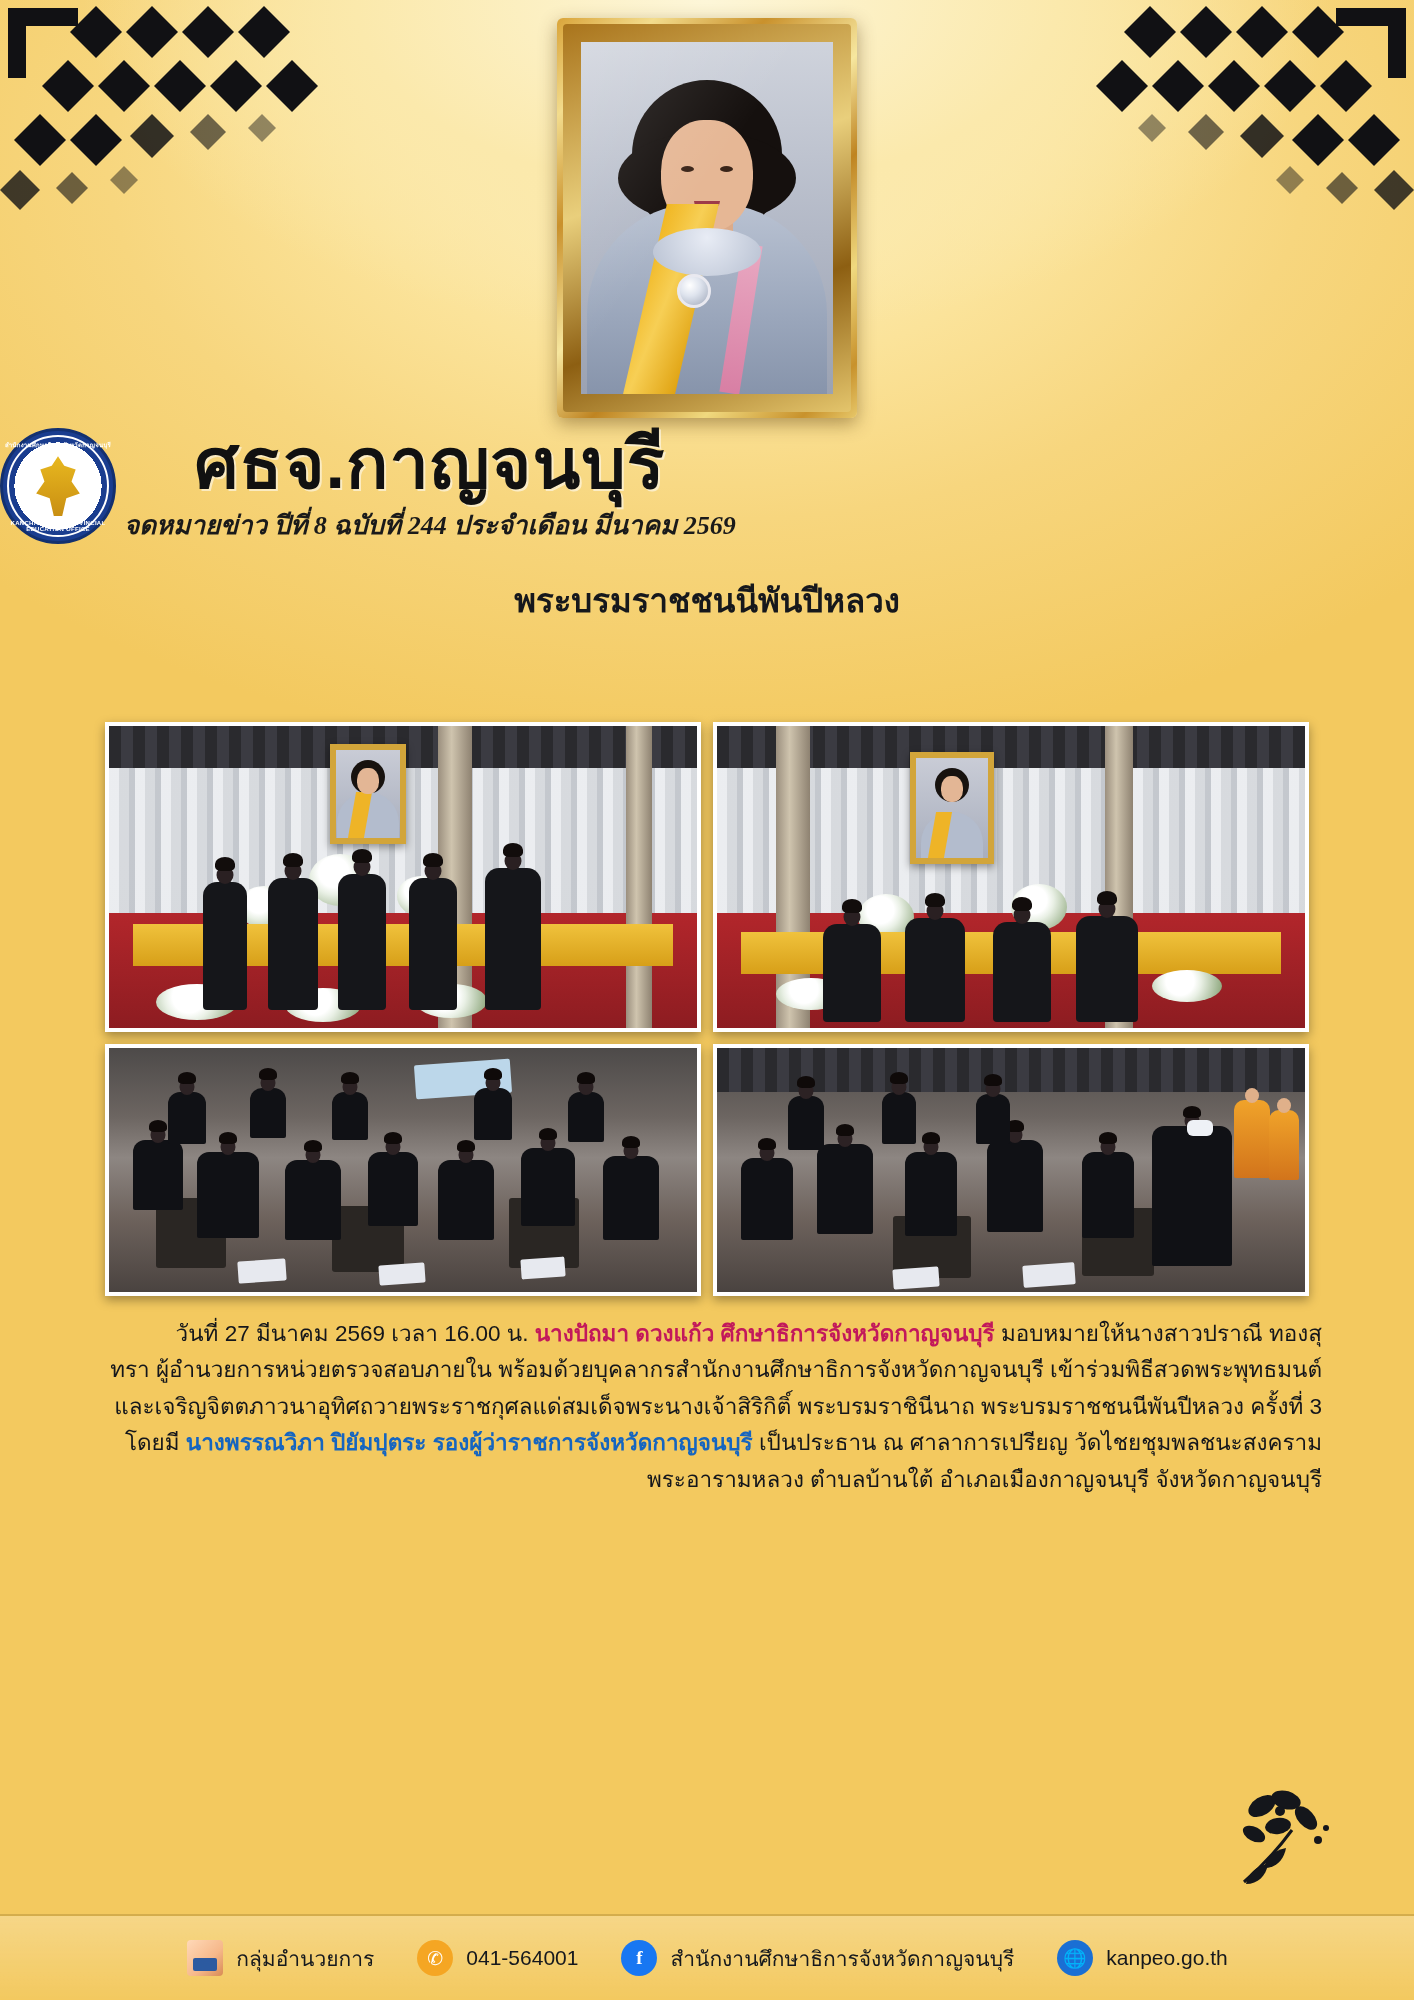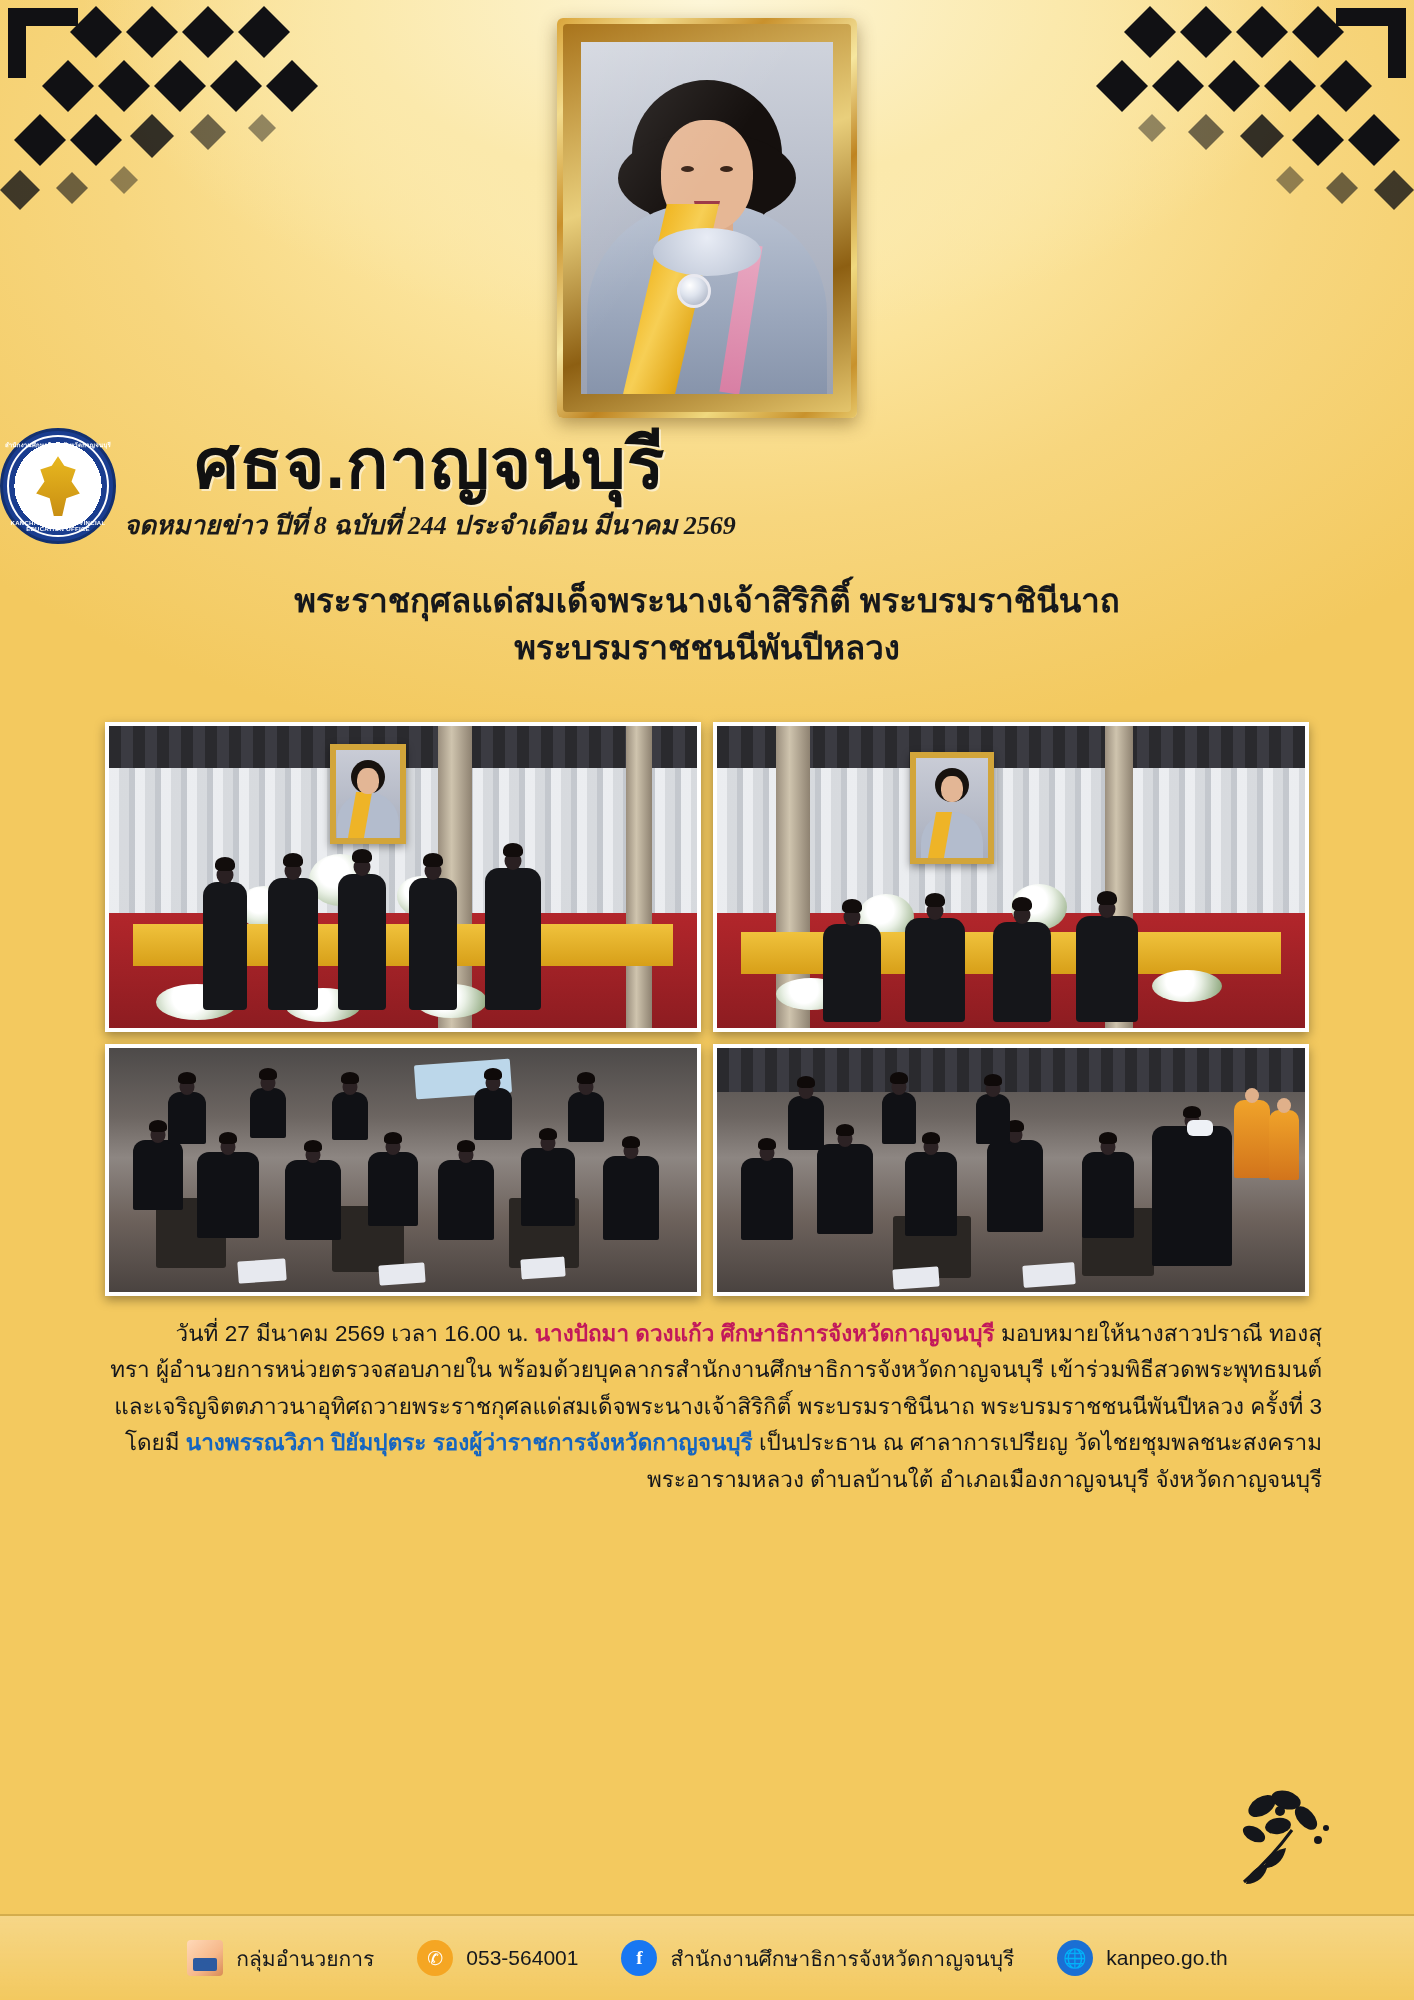--- a/index.html
+++ b/index.html
@@ -399,21 +399,20 @@
     <div class="top-txt">สำนักงานศึกษาธิการจังหวัดกาญจนบุรี</div>
     <div class="bot-txt">KANCHANABURI PROVINCIAL EDUCATION OFFICE</div>
   </div>
   <div class="titlebox">
     <div class="title-main">ศธจ.กาญจนบุรี</div>
     <div class="title-sub">จดหมายข่าว ปีที่ 8 ฉบับที่ 244 ประจำเดือน มีนาคม 2569</div>
   </div>
 </div>
 
 <div class="headline">
-  <div>พระราชกุศลแด่สมเด็จพระนางเจ้าสิริกิติ์ พระบรมราชินีนาถ</div>
   <div>พระบรมราชชนนีพันปีหลวง</div>
 </div>
 
 <div class="photos">
 
   <div class="photo">
     <div class="hall"></div>
     <div class="drape"></div>
     <div class="drape-top"></div>
     <div class="pillar" style="left:56%;"></div>
@@ -530,21 +529,21 @@
   <div class="f-item">
     <span class="f-ico">
         <span class="ico-doc"></span>
       </span>
     <span class="f-label">กลุ่มอำนวยการ</span>
   </div>
   <div class="f-item">
     <span class="f-ico">
         <span class="ico-circle ico-phone">✆</span>
       </span>
-    <span class="f-label">053-564001</span>
+    <span class="f-label">041-564001</span>
   </div>
   <div class="f-item">
     <span class="f-ico">
         <span class="ico-circle ico-fb">f</span>
       </span>
     <span class="f-label">สำนักงานศึกษาธิการจังหวัดกาญจนบุรี</span>
   </div>
   <div class="f-item">
     <span class="f-ico">
         <span class="ico-circle ico-web">🌐</span>

